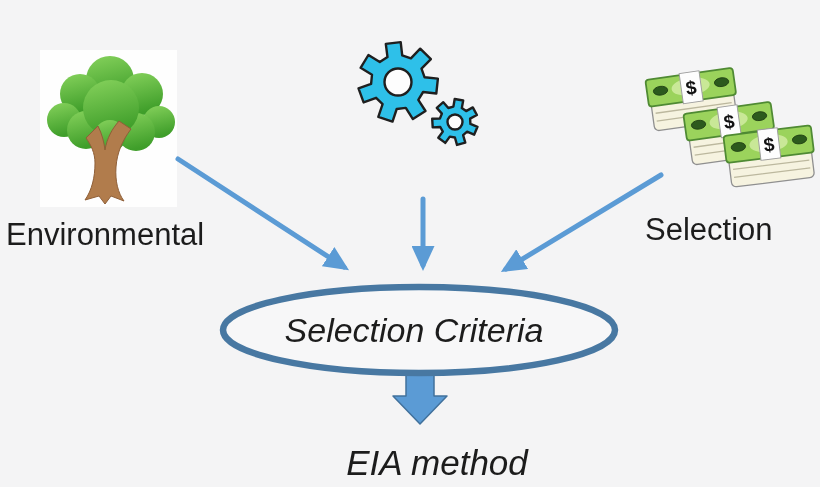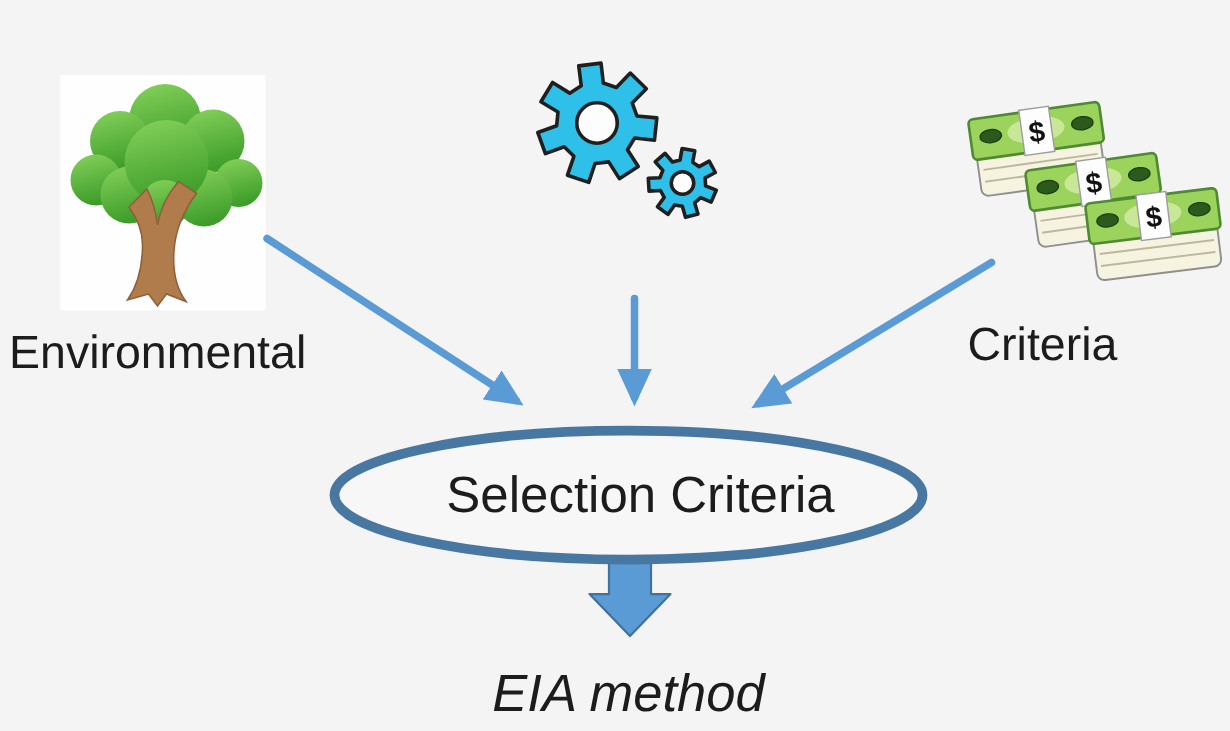--- a/index.html
+++ b/index.html
@@ -21,26 +21,26 @@
   .gears-svg{position:absolute;left:340px;top:30px;width:160px;height:125px;}
   .money-svg{position:absolute;left:638px;top:52px;width:180px;height:150px;}
   .overlay-svg{position:absolute;left:0;top:0;width:820px;height:487px;}
   .gear{fill:var(--c-gear,#2ec0e9);stroke:#1f1f1f;stroke-width:2.4;stroke-linejoin:round;}
   .gear-hole{fill:#fdfdfd;stroke:#1f1f1f;stroke-width:2.4;}
   .connector{stroke:var(--c-arrow,#5b9bd5);stroke-width:5;fill:none;stroke-linecap:round;}
   .arrowhead-shape{fill:var(--c-arrow,#5b9bd5);}
   .big-ellipse{fill:#f7f7f8;stroke:var(--c-ellipse-stroke,#4878a2);stroke-width:6.5;}
   .block-arrow{fill:var(--c-block-arrow-fill,#5b9bd5);stroke:var(--c-block-arrow-outline,#41719c);stroke-width:1.5;stroke-linejoin:round;}
   .sel-label{
-    position:absolute;left:231px;top:287px;width:392px;height:86px;
+    position:absolute;left:218px;top:287px;width:392px;height:86px;
     display:flex;align-items:center;justify-content:center;
-    font-size:34px;white-space:nowrap;
+    font-size:34px;white-space:nowrap;font-style:italic;
   }
   .eia-label{
-    position:absolute;left:219px;top:443px;width:400px;text-align:center;
+    position:absolute;left:237px;top:443px;width:400px;text-align:center;
     font-size:35px;font-style:italic;white-space:nowrap;
   }
   
   .canopy{fill:url(#treeGrad);}
   .trunk{fill:var(--c-tree-trunk,#b17c4c);stroke:#8f5f38;stroke-width:1;}
   
   .bills-side{fill:#f6f3e0;stroke:#8f8f8f;stroke-width:1.6;}
   .bill-lines{stroke:#bcb89e;stroke-width:1.6;fill:none;}
   .bill-top{fill:var(--c-money-bill,#9bd35c);stroke:#4f8a33;stroke-width:2.2;}
   .bill-oval{fill:#c9e897;}
@@ -94,21 +94,21 @@
         <rect class="bill-band" x="40" y="-5" width="25" height="38"></rect>
         <text class="bill-dollar" x="52.5" y="23" text-anchor="middle">$</text>
         <ellipse class="bill-seal" cx="14" cy="13" rx="9" ry="5.5"></ellipse>
         <ellipse class="bill-seal" cx="91" cy="13" rx="9" ry="5.5"></ellipse>
       </g>
     </defs>
     <use href="#bstack" transform="translate(10,30) rotate(-8) scale(0.8)"></use>
     <use href="#bstack" transform="translate(48,64) rotate(-8) scale(0.8)"></use>
     <use href="#bstack" transform="translate(88,86) rotate(-7) scale(0.8)"></use>
   </svg>
-  <div class="node-label" style="left:645px;top:213px;">Criteria</div>
+  <div class="node-label" style="left:645px;top:213px;">Selection</div>
 
   <svg class="overlay-svg" viewBox="0 0 820 487">
     <defs>
       <marker id="ah" markerWidth="5" markerHeight="4.6" refX="3.8" refY="2.3" orient="auto">
         <polygon class="arrowhead-shape" points="0,0 5,2.3 0,4.6"></polygon>
       </marker>
     </defs>
     <line class="connector" x1="178" y1="159" x2="344" y2="267" marker-end="url(#ah)"></line>
     <line class="connector" x1="423" y1="199" x2="423" y2="265" marker-end="url(#ah)"></line>
     <line class="connector" x1="661" y1="175" x2="506" y2="269" marker-end="url(#ah)"></line>

